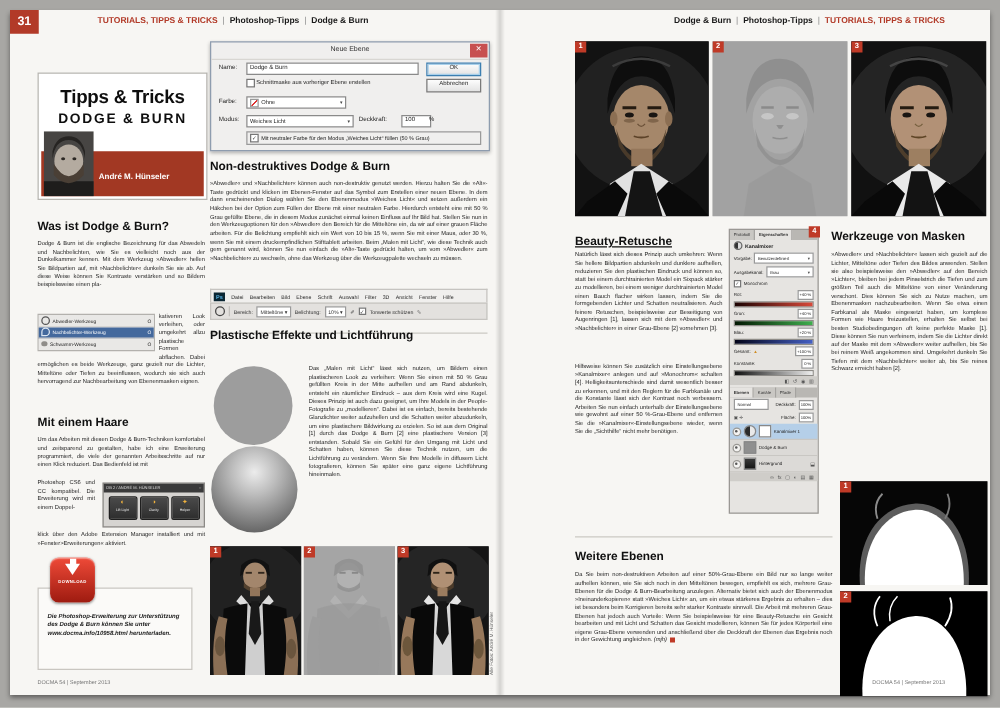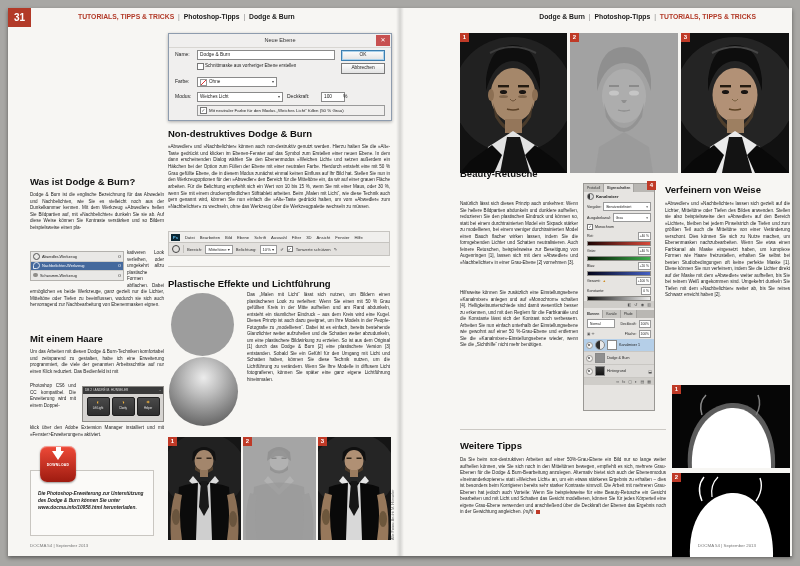--- a/index.html
+++ b/index.html
@@ -100,20 +100,37 @@
   </div>
   <div class="abs runhead" style="right:44px;text-align:right;">
     <span>Dodge &amp; Burn</span>
     <span class="sep">|</span>
     <span>Photoshop-Tipps</span>
     <span class="sep">|</span>
     <span class="red">TUTORIALS, TIPPS &amp; TRICKS</span>
   </div>
   <div class="abs pagenum" style="left:769px;top:8px;margin-left:32px;">43</div>
 
+  <div class="abs titlebox" style="left:30px;top:58px;width:134px;height:100px;">
+    <div class="abs tb1">Tipps &amp; Tricks</div>
+    <div class="abs tb2">DODGE &amp; BURN</div>
+    <div class="abs tbband"></div>
+    <div class="abs" style="left:4px;bottom:2px;width:40px;height:52px;">
+      <svg width="40" height="52" viewBox="0 0 40 52">
+        <rect width="40" height="52" fill="#474543"></rect>
+        <rect y="40" width="40" height="12" fill="#1e1d1c"></rect>
+        <ellipse cx="20" cy="24" rx="11.5" ry="13.5" fill="#b4aba0"></ellipse>
+        <path d="M7 22 Q9 7 20 7 Q31 7 33 22 L33 16 Q30 4 20 4 Q10 4 7 16 Z" fill="#262422"></path>
+        <path d="M8 26 Q20 46 32 26 L32 35 Q20 48 8 35 Z" fill="#4a3f35"></path>
+        <ellipse cx="15.5" cy="22" rx="1.6" ry="1.2" fill="#2c2824"></ellipse>
+        <ellipse cx="24.5" cy="22" rx="1.6" ry="1.2" fill="#2c2824"></ellipse>
+      </svg>
+    </div>
+    <div class="abs tbauthor" style="left:48px;bottom:14px;">André M. Hünseler</div>
+  </div>
 
   <div class="abs h1" style="left:30px;top:176px;">Was ist Dodge &amp; Burn?</div>
   <div class="abs bt" style="left:30px;top:192px;width:134px;">Dodge &amp; Burn ist die englische Bezeichnung für das Abwedeln und Nachbelichten, wie Sie es vielleicht noch aus der Dunkelkammer kennen. Mit dem Werkzeug »Abwedler« hellen Sie Bildpartien auf, mit »Nachbelichter« dunkeln Sie sie ab. Auf diese Weise können Sie Kontraste verstärken und so Bildern beispielsweise einen pla-</div>
 
   <div class="abs" style="left:30px;top:250px;width:134px;">
     <div style="float:left;width:92px;margin:1px 3px 2px 0;border:1px solid #b3b1ad;">
       <div class="toolrow">
         <span style="width:5px;height:5px;border:1px solid #555;border-radius:50%;margin-right:2px;"></span>
         <span>Abwedler-Werkzeug</span>
         <span class="toolkey">O</span>
@@ -216,21 +233,21 @@
       <span>Belichtung:</span>
       <span class="obox"><span>10%</span> <span>▾</span></span>
       <span style="color:#555;">✐</span>
       <span class="cb" style="width:4px;height:4px;">✓</span>
       <span>Tonwerte schützen</span>
       <span style="color:#555;">✎</span>
     </div>
   </div>
 
   <div class="abs rule" style="left:168px;top:266px;width:222px;"></div>
-  <div class="abs h1" style="left:168px;top:278px;">Plastische Effekte und Lichtführung</div>
+  <div class="abs h1" style="left:168px;top:263px;">Plastische Effekte und Lichtführung</div>
   <div class="abs circleflat" style="left:171px;top:293px;width:63px;height:63px;"></div>
   <div class="abs sphere" style="left:169px;top:357px;width:69px;height:69px;"></div>
   <div class="abs bt" style="left:247px;top:292px;width:143px;">Das „Malen mit Licht“ lässt sich nutzen, um Bildern einen plastischeren Look zu verleihen: Wenn Sie einen mit 50 % Grau gefüllten Kreis in der Mitte aufhellen und am Rand abdunkeln, entsteht ein räumlicher Eindruck – aus dem Kreis wird eine Kugel. Dieses Prinzip ist auch dazu geeignet, um Ihre Models in der People-Fotografie zu „modellieren“. Dabei ist es einfach, bereits bestehende Glanzlichter weiter aufzuhellen und die Schatten weiter abzudunkeln, um eine plastischere Bildwirkung zu erzielen. So ist aus dem Original [1] durch das Dodge &amp; Burn [2] eine plastischere Version [3] entstanden. Sobald Sie ein Gefühl für den Umgang mit Licht und Schatten haben, können Sie diese Technik nutzen, um die Lichtführung zu verändern. Wenn Sie Ihre Modelle in diffusem Licht fotografieren, können Sie später eine ganz eigene Lichtführung hineinmalen.</div>
 
   <div class="abs photo" style="left:168px;top:437px;width:73px;height:103px;">
     <svg width="73" height="103" viewBox="0 0 73 103">
       <rect width="73" height="103" fill="#161616"></rect>
         <ellipse cx="36" cy="34" rx="42" ry="38" fill="#2c2c2c" opacity=".55"></ellipse>
       <path d="M25 15 Q36 5 47 15 L48 24 Q36 14 24 24 Z" fill="#121212"></path>
       <ellipse cx="36" cy="24" rx="9.5" ry="11" fill="#a3866c"></ellipse>
@@ -345,21 +362,21 @@
       <path d="M34 70 Q41 94 54 95 Q67 94 74 70 L72 84 Q63 99 54 99 Q45 99 36 84 Z" fill="#52402c" opacity=".9"></path>
       <rect x="46" y="86" width="17" height="14" fill="#9d7f61"></rect>
       <path d="M29 114 L54 98 L79 114 L83 140 L25 140 Z" fill="#eaeaea"></path>
       <path d="M48 104 L61 104 L71 140 L41 140 Z" fill="#131313"></path>
       <path d="M0 140 L11 128 L33 112 L43 122 L35 140 Z" fill="#090909"></path>
       <path d="M108 140 L97 128 L76 112 L66 122 L74 140 Z" fill="#090909"></path>
     </svg>
     <div class="abs badge" style="left:0;top:0;">3</div>
   </div>
 
-  <div class="abs h1" style="left:460px;top:168px;">Beauty-Retusche</div>
+  <div class="abs h1" style="left:460px;top:188px;text-decoration:underline;">Beauty-Retusche</div>
   <div class="abs bt" style="left:460px;top:201px;width:118px;">Natürlich lässt sich dieses Prinzip auch umkehren: Wenn Sie hellere Bildpartien abdunkeln und dunklere aufhellen, reduzieren Sie den plastischen Eindruck und können so, statt bei einem durchtrainierten Model ein Sixpack stärker zu modellieren, bei einem weniger durchtrainierten Model einen Bauch flacher wirken lassen, indem Sie die formgebenden Lichter und Schatten neutralisieren. Auch feinere Retuschen, beispielsweise zur Beseitigung von Augenringen [1], lassen sich mit dem »Abwedler« und »Nachbelichter« in einer Grau-Ebene [2] vornehmen [3].</div>
   <div class="abs bt" style="left:460px;top:290px;width:118px;">Hilfsweise können Sie zusätzlich eine Einstellungsebene »Kanalmixer« anlegen und auf »Monochrom« schalten [4]. Helligkeitsunterschiede sind damit wesentlich besser zu erkennen, und mit den Reglern für die Farbkanäle und die Konstante lässt sich der Kontrast noch verbessern. Arbeiten Sie nun einfach unterhalb der Einstellungsebene wie gewohnt auf einer 50 %-Grau-Ebene und entfernen Sie die »Kanalmixer«-Einstellungsebene wieder, wenn Sie die „Sichthilfe“ nicht mehr benötigen.</div>
 
   <div class="abs panel" style="left:583px;top:183px;width:70px;height:226px;">
     <div class="ptabs">
       <span class="ptab">Protokoll</span>
       <span class="ptab on">Eigenschaften</span>
     </div>
     <div class="prow" style="font-weight:bold;font-size:4.2px;">
       <span style="width:5px;height:5px;background:linear-gradient(90deg,#333 50%,#ddd 50%);border-radius:50%;border:1px solid #666;"></span>
@@ -461,21 +478,21 @@
       <span>∞</span>
         <span>fx</span>
         <span>▢</span>
         <span>◐</span>
         <span>▤</span>
         <span>▦</span>
     </div>
   </div>
   <div class="abs badge" style="left:647px;top:181px;">4</div>
 
-  <div class="abs h1" style="left:665px;top:184px;">Verfeinern von Weise</div>
+  <div class="abs h1" style="left:665px;top:184px;">Werkzeuge von Masken</div>
   <div class="abs bt" style="left:665px;top:201px;width:125px;">»Abwedler« und »Nachbelichter« lassen sich gezielt auf die Lichter, Mitteltöne oder Tiefen des Bildes anwenden. Stellen sie also beispielsweise den »Abwedler« auf den Bereich »Lichter«, bleiben bei jedem Pinselstrich die Tiefen und zum größten Teil auch die Mitteltöne von einer Veränderung verschont. Dies können Sie sich zu Nutze machen, um Ebenenmasken nachzubearbeiten. Wenn Sie etwa einen Farbkanal als Maske eingesetzt haben, um komplexe Formen wie Haare freizustellen, erhalten Sie selbst bei besten Studiobedingungen oft keine perfekte Maske [1]. Diese können Sie nun verfeinern, indem Sie die Lichter direkt auf der Maske mit dem »Abwedler« weiter aufhellen, bis Sie bei reinem Weiß angekommen sind. Umgekehrt dunkeln Sie Tiefen mit dem »Nachbelichter« weiter ab, bis Sie reines Schwarz erreicht haben [2].</div>
 
   <div class="abs photo" style="left:672px;top:385px;width:118px;height:83px;">
     <svg width="118" height="83" viewBox="0 0 118 83">
       <rect width="118" height="83" fill="#060606"></rect>
       <path d="M16 83 C13 46 32 20 59 18 C86 16 105 44 103 83 Z" fill="#5c5c5c"></path>
       <path d="M20 83 C18 50 35 25 59 23 C83 21 100 48 99 83 Z" fill="#fff"></path>
       <path d="M30 30 Q26 18 34 10" stroke="#8a8a8a" stroke-width="1.5" fill="none"></path>
       <path d="M84 30 Q90 20 86 10" stroke="#7a7a7a" stroke-width="1.5" fill="none"></path>
     </svg>
@@ -486,21 +503,21 @@
       <rect width="118" height="84" fill="#000"></rect>
       <path d="M18 84 C16 48 34 22 59 20 C84 18 102 46 101 84 Z" fill="#fff"></path>
       <path d="M30 28 Q24 14 32 4" stroke="#fff" stroke-width="1.4" fill="none"></path>
       <path d="M40 24 Q38 12 46 4" stroke="#fff" stroke-width="1.2" fill="none"></path>
       <path d="M84 28 Q92 16 88 5" stroke="#fff" stroke-width="1.4" fill="none"></path>
     </svg>
     <div class="abs badge" style="left:0;top:0;">2</div>
   </div>
 
   <div class="abs rule" style="left:460px;top:429px;width:206px;"></div>
-  <div class="abs h1" style="left:460px;top:440px;">Weitere Tipps</div>
+  <div class="abs h1" style="left:460px;top:440px;">Weitere Ebenen</div>
   <div class="abs bt" style="left:460px;top:457px;width:206px;">
     <span>Da Sie beim non-destruktiven Arbeiten auf einer 50%-Grau-Ebene ein Bild nur so lange weiter aufhellen können, wie Sie sich noch in den Mitteltönen bewegen, empfiehlt es sich, mehrere Grau-Ebenen für die Dodge &amp; Burn-Bearbeitung anzulegen. Alternativ bietet sich auch der Ebenenmodus »Ineinanderkopieren« statt »Weiches Licht« an, um ein etwas stärkeres Ergebnis zu erhalten – dies ist besonders beim Korrigieren bereits sehr starker Kontraste sinnvoll. Die Arbeit mit mehreren Grau-Ebenen hat jedoch auch Vorteile: Wenn Sie beispielsweise für eine Beauty-Retusche ein Gesicht bearbeiten und mit Licht und Schatten das Gesicht modellieren, können Sie für jedes Körperteil eine eigene Grau-Ebene verwenden und anschließend über die Deckkraft der Ebenen das Ergebnis noch in der Gewichtung angleichen.</span>
     <span style="font-style:italic;">(mjh)</span>
     <span class="endsq"></span>
   </div>
 
   <div class="abs foot" style="right:44px;top:543px;text-align:right;">DOCMA 54 | September 2013</div>
 </div>
 
 </body></html>

